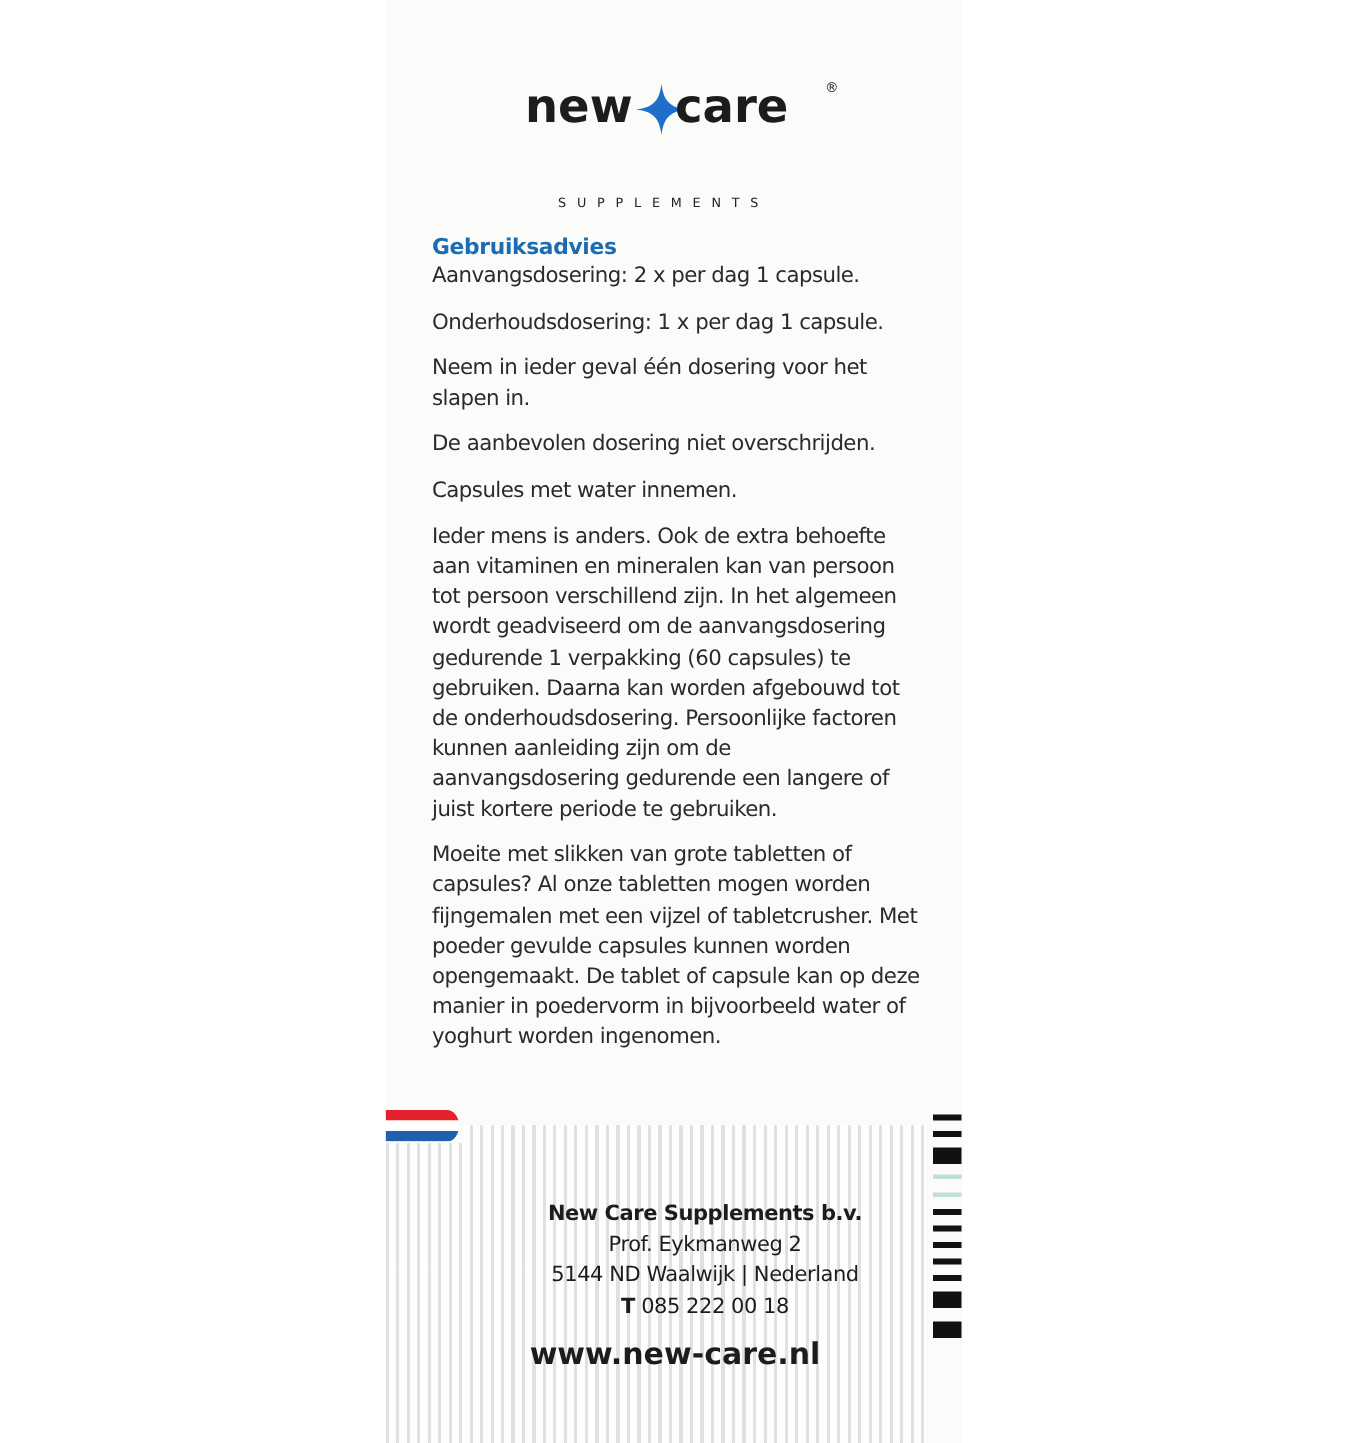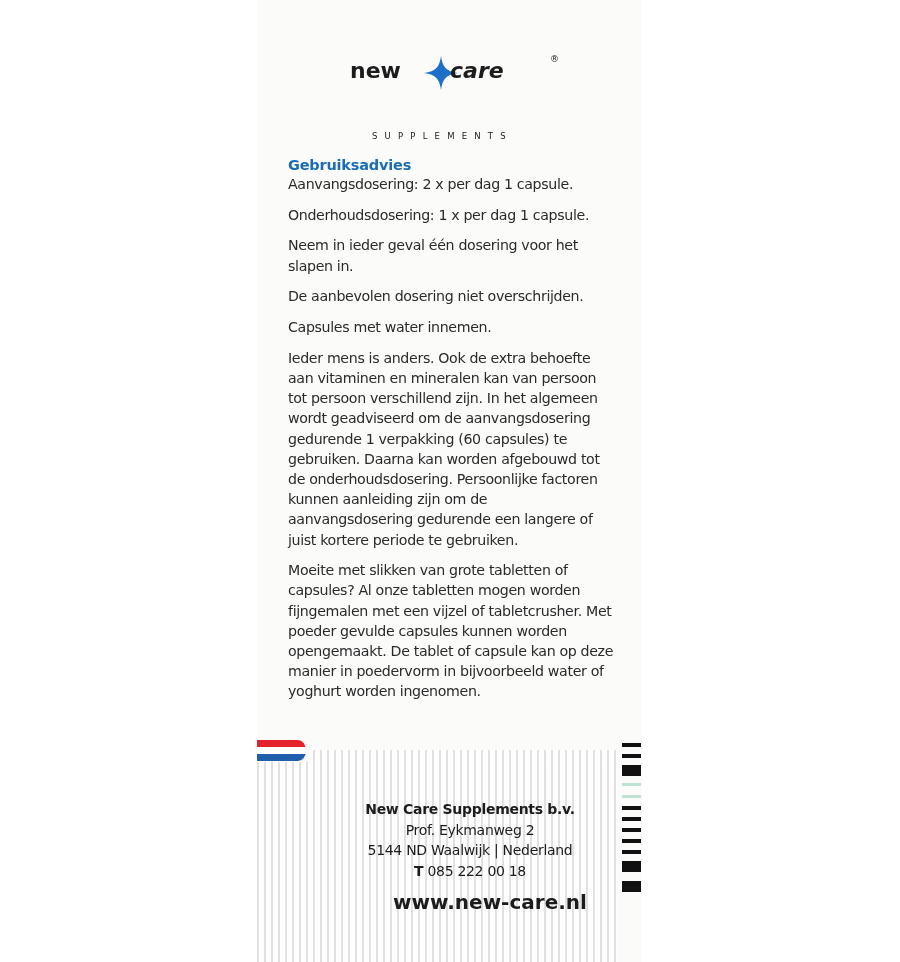--- a/index.html
+++ b/index.html
@@ -7,24 +7,24 @@
       width:900px; height:962px; background:#ffffff; position:relative; overflow:hidden;
       font-family:"DejaVu Sans", sans-serif;
     }
     .label {
       position:absolute; left:257px; top:0; width:385px; height:962px;
       background:#fbfbfa;
     }
     .logo { position:absolute; left:350px; top:54px; width:220px; height:60px; }
     .logo-word {
       position:absolute; top:0; font-family:"DejaVu Sans", sans-serif; font-weight:bold;
-      font-size:22px; color:#1c1c1c; letter-spacing:0px; line-height:34px;text-align:center;
+      font-size:31px; color:#1c1c1c; letter-spacing:0px; line-height:34px;text-align:center;
     }
     .logo-new { left:0; }
-    .logo-care { left:100px;font-style:italic; }
+    .logo-care { left:100px; }
     .logo-star { position:absolute; left:74px; top:2px; width:34px; height:34px; }
     .logo-reg { position:absolute; left:200px; top:0px; font-size:9px; color:#1c1c1c; }
     .logo-sub {
       position:absolute; left:22px; top:42px; font-size:8.5px; letter-spacing:7.2px; color:#222;
       font-family:"DejaVu Sans", sans-serif;
       margin-top:35px;
     }
     .content {
       position:absolute; left:288px; top:136px; width:340px;
       font-family:"DejaVu Sans", sans-serif; font-size:14.2px; color:#2a2a2a; line-height:20.2px;
@@ -44,21 +44,20 @@
       font-family:"DejaVu Sans", sans-serif; color:#1c1c1c; font-size:14px; line-height:20.5px;
       letter-spacing:-0.3px;
       padding-left:20px;
     }
     .address .company { font-weight:bold; }
     .address .phone-prefix { font-weight:bold; }
     .website {
       position:absolute; left:300px; top:890px; width:300px; text-align:center;
       font-family:"DejaVu Sans", sans-serif; font-weight:bold; font-size:20px; color:#1c1c1c;
       letter-spacing:0px;
-      padding-left:40px;
     }
     .barcode { position:absolute; left:622px; top:743px; width:20px; height:155px; }
     .bar { position:absolute; left:0; width:19px; }
   </style>
 </head>
 <body>
 
 <div class="label"></div>
 
 <div class="logo">

